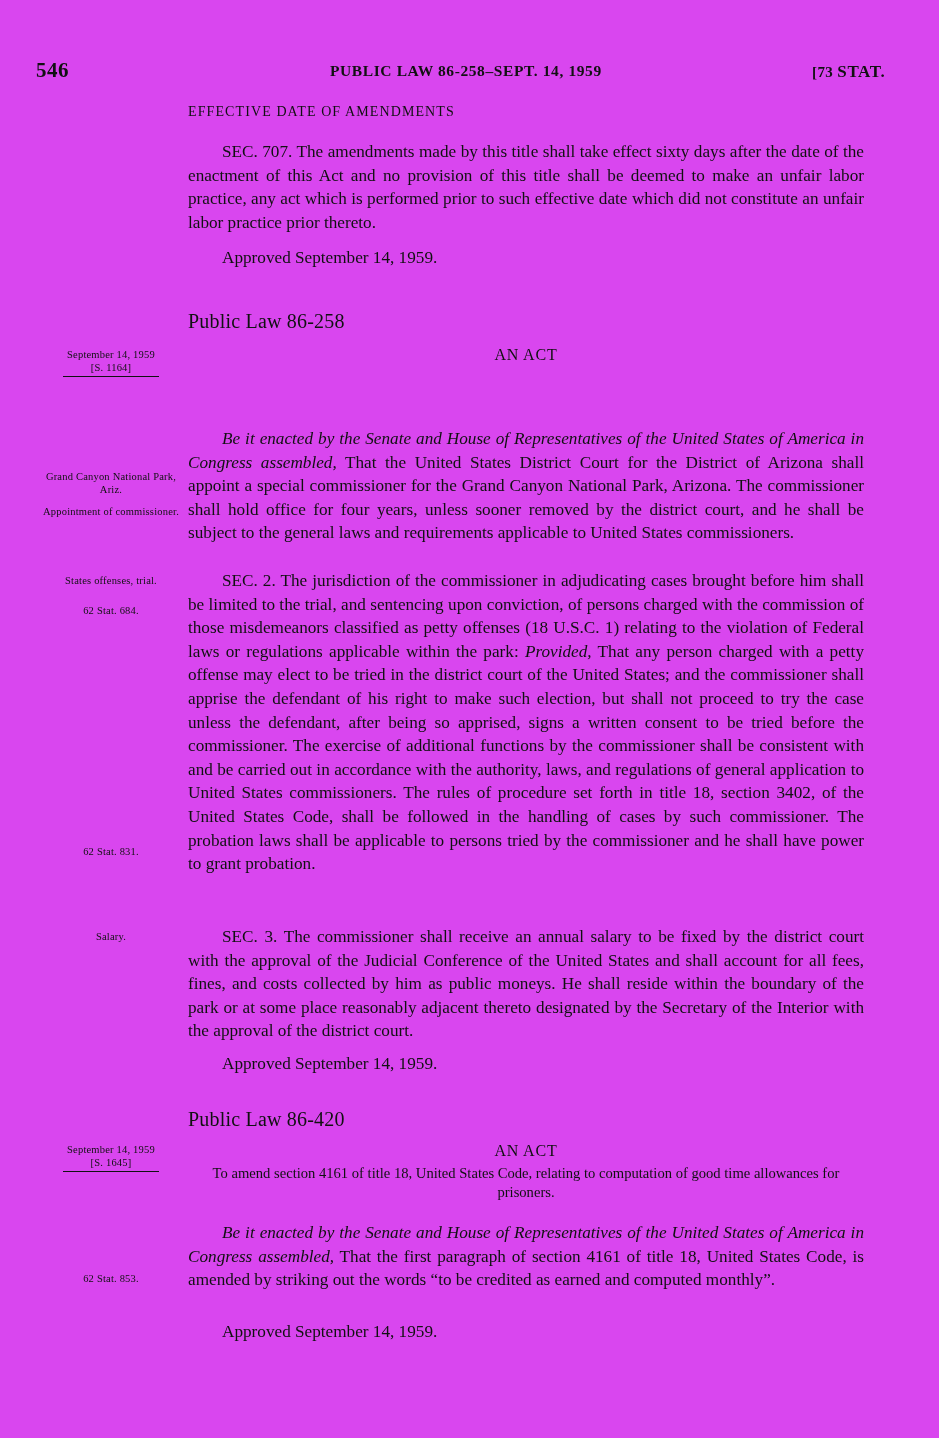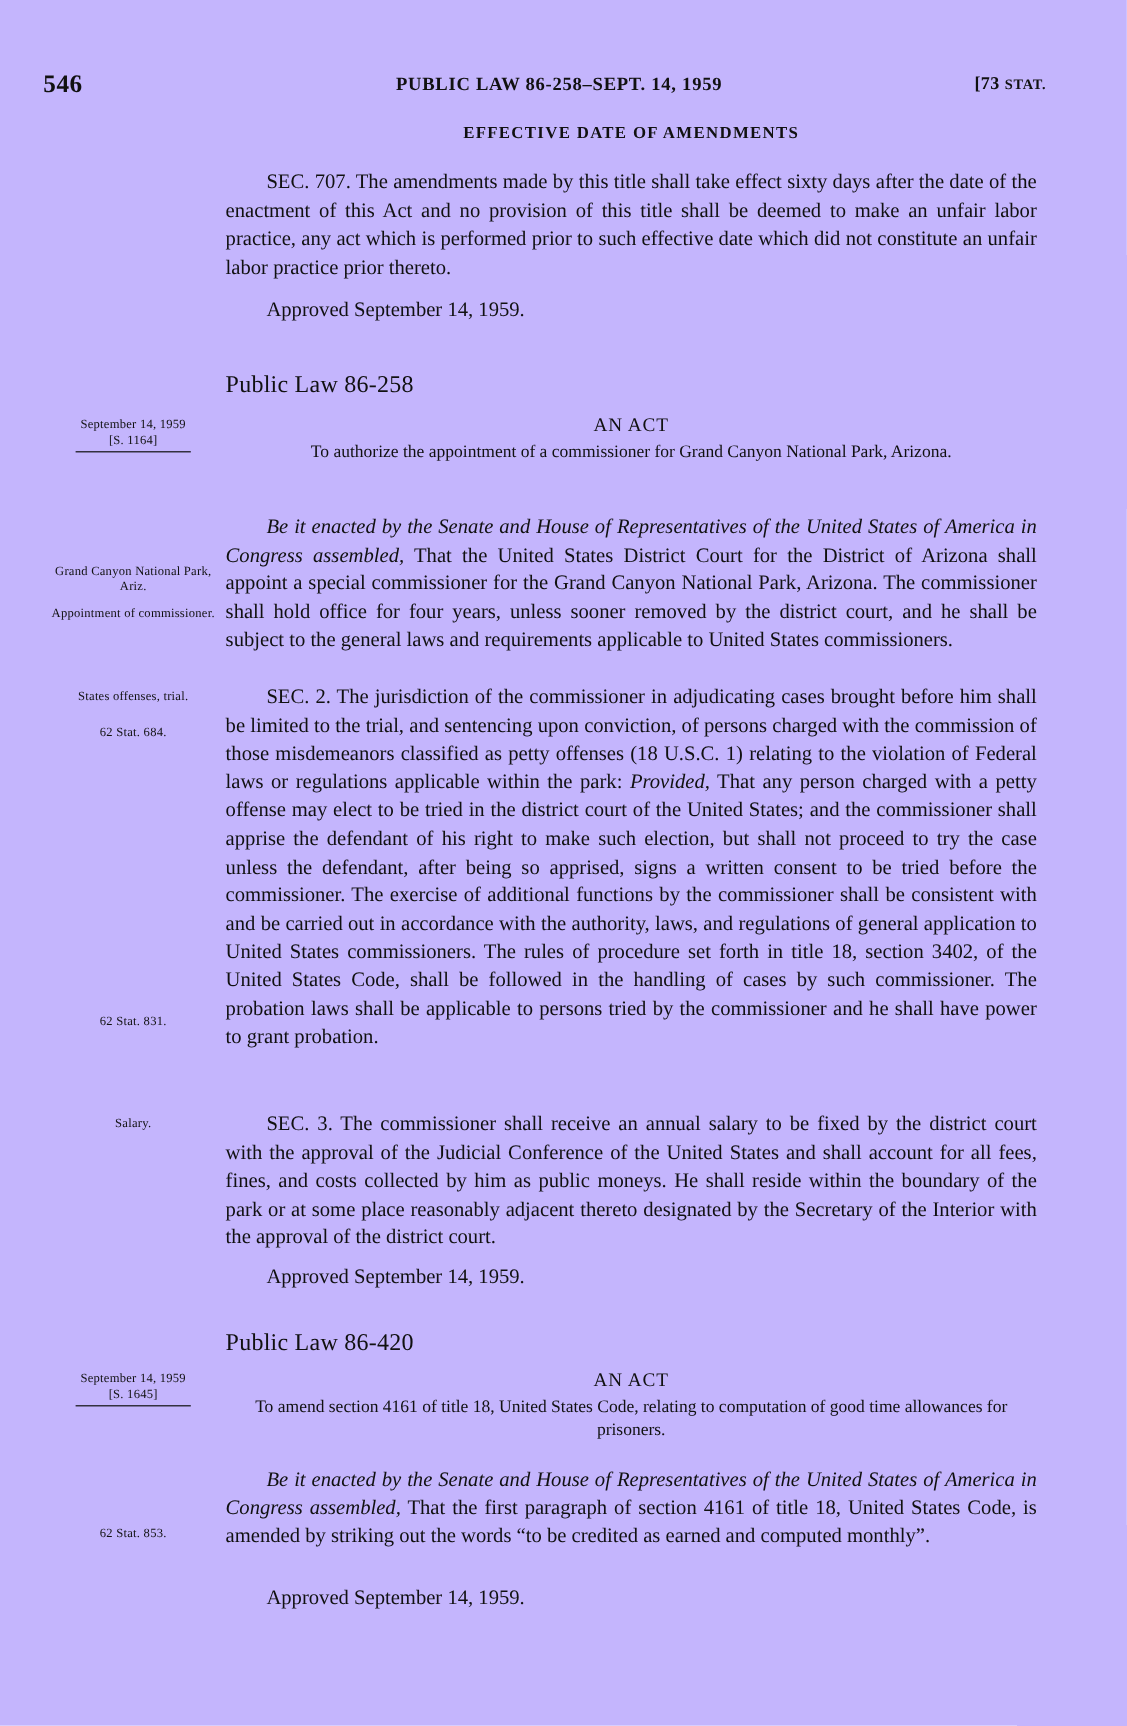--- a/index.html
+++ b/index.html
@@ -11,21 +11,21 @@
     width: 939px;
     height: 1438px;
     position: relative;
     font-family: "Liberation Serif", serif;
     color: #111;
     overflow: hidden;
   }
   .page {
     position: absolute;
     inset: 0;
-    background: #c4b5fd;
+    background: #d946ef;
   }
   
   .runhead {
     position: absolute;
     top: 58px;
     left: 0;
     right: 0;
     height: 22px;
   }
   .folio {
@@ -46,21 +46,21 @@
   }
   .runhead-right {
     position: absolute;
     left: 812px;
     top: 4px;
     font-size: 15px;
     font-weight: bold;
     letter-spacing: .4px;
   }
   .runhead-right .sc {
-    font-size: 12px;
+    font-size: 17px;
     letter-spacing: .6px;
     margin-top: 48px;
   }
   
   .margincol {
     position: absolute;
     left: 36px;
     width: 150px;
     text-align: center;
     font-size: 10.5px;
@@ -79,22 +79,20 @@
     left: 188px;
     width: 676px;
     font-size: 17.2px;
     line-height: 23.6px;
     text-align: justify;
     text-justify: inter-word;
   }
   .smallcaps-head {
     font-size: 14px;
     letter-spacing: 1.1px;
-    text-align: center;
-    font-weight: bold;
   }
   .indent { text-indent: 34px; }
   .sc { font-variant: small-caps; }
   .ital { font-style: italic; }
   .lawtitle {
     font-size: 20px;
     letter-spacing: .2px;
   }
   .anact {
     font-size: 16px;
@@ -133,21 +131,20 @@
 
   <div class="body lawtitle" style="top:310px; text-align:left;">Public Law 86-258</div>
 
   <div class="margincol" style="top:348px;">
     <div>September 14, 1959</div>
     <div>[S. 1164]</div>
     <div class="rule"></div>
   </div>
 
   <div class="body anact" style="top:343px;">AN ACT</div>
-  <div class="body actsub" style="top:368px;">To authorize the appointment of a commissioner for Grand Canyon National Park, Arizona.</div>
 
   <div class="margincol" style="top:470px;">Grand Canyon National Park, Ariz.</div>
   <div class="margincol" style="top:505px;">Appointment of commissioner.</div>
   <div class="margincol" style="top:574px;">States offenses, trial.</div>
   <div class="margincol" style="top:604px;">62 Stat. 684.</div>
   <div class="margincol" style="top:845px;">62 Stat. 831.</div>
   <div class="margincol" style="top:930px;">Salary.</div>
 
   <div class="body" style="top:427px;">
     <span style="margin-left:34px;" class="ital">Be it enacted by the Senate and House of Representatives of the United States of America in Congress assembled,</span><span> That the United States District Court for the District of Arizona shall appoint a special commissioner for the Grand Canyon National Park, Arizona. The commissioner shall hold office for four years, unless sooner removed by the district court, and he shall be subject to the general laws and requirements applicable to United States commissioners.</span>

